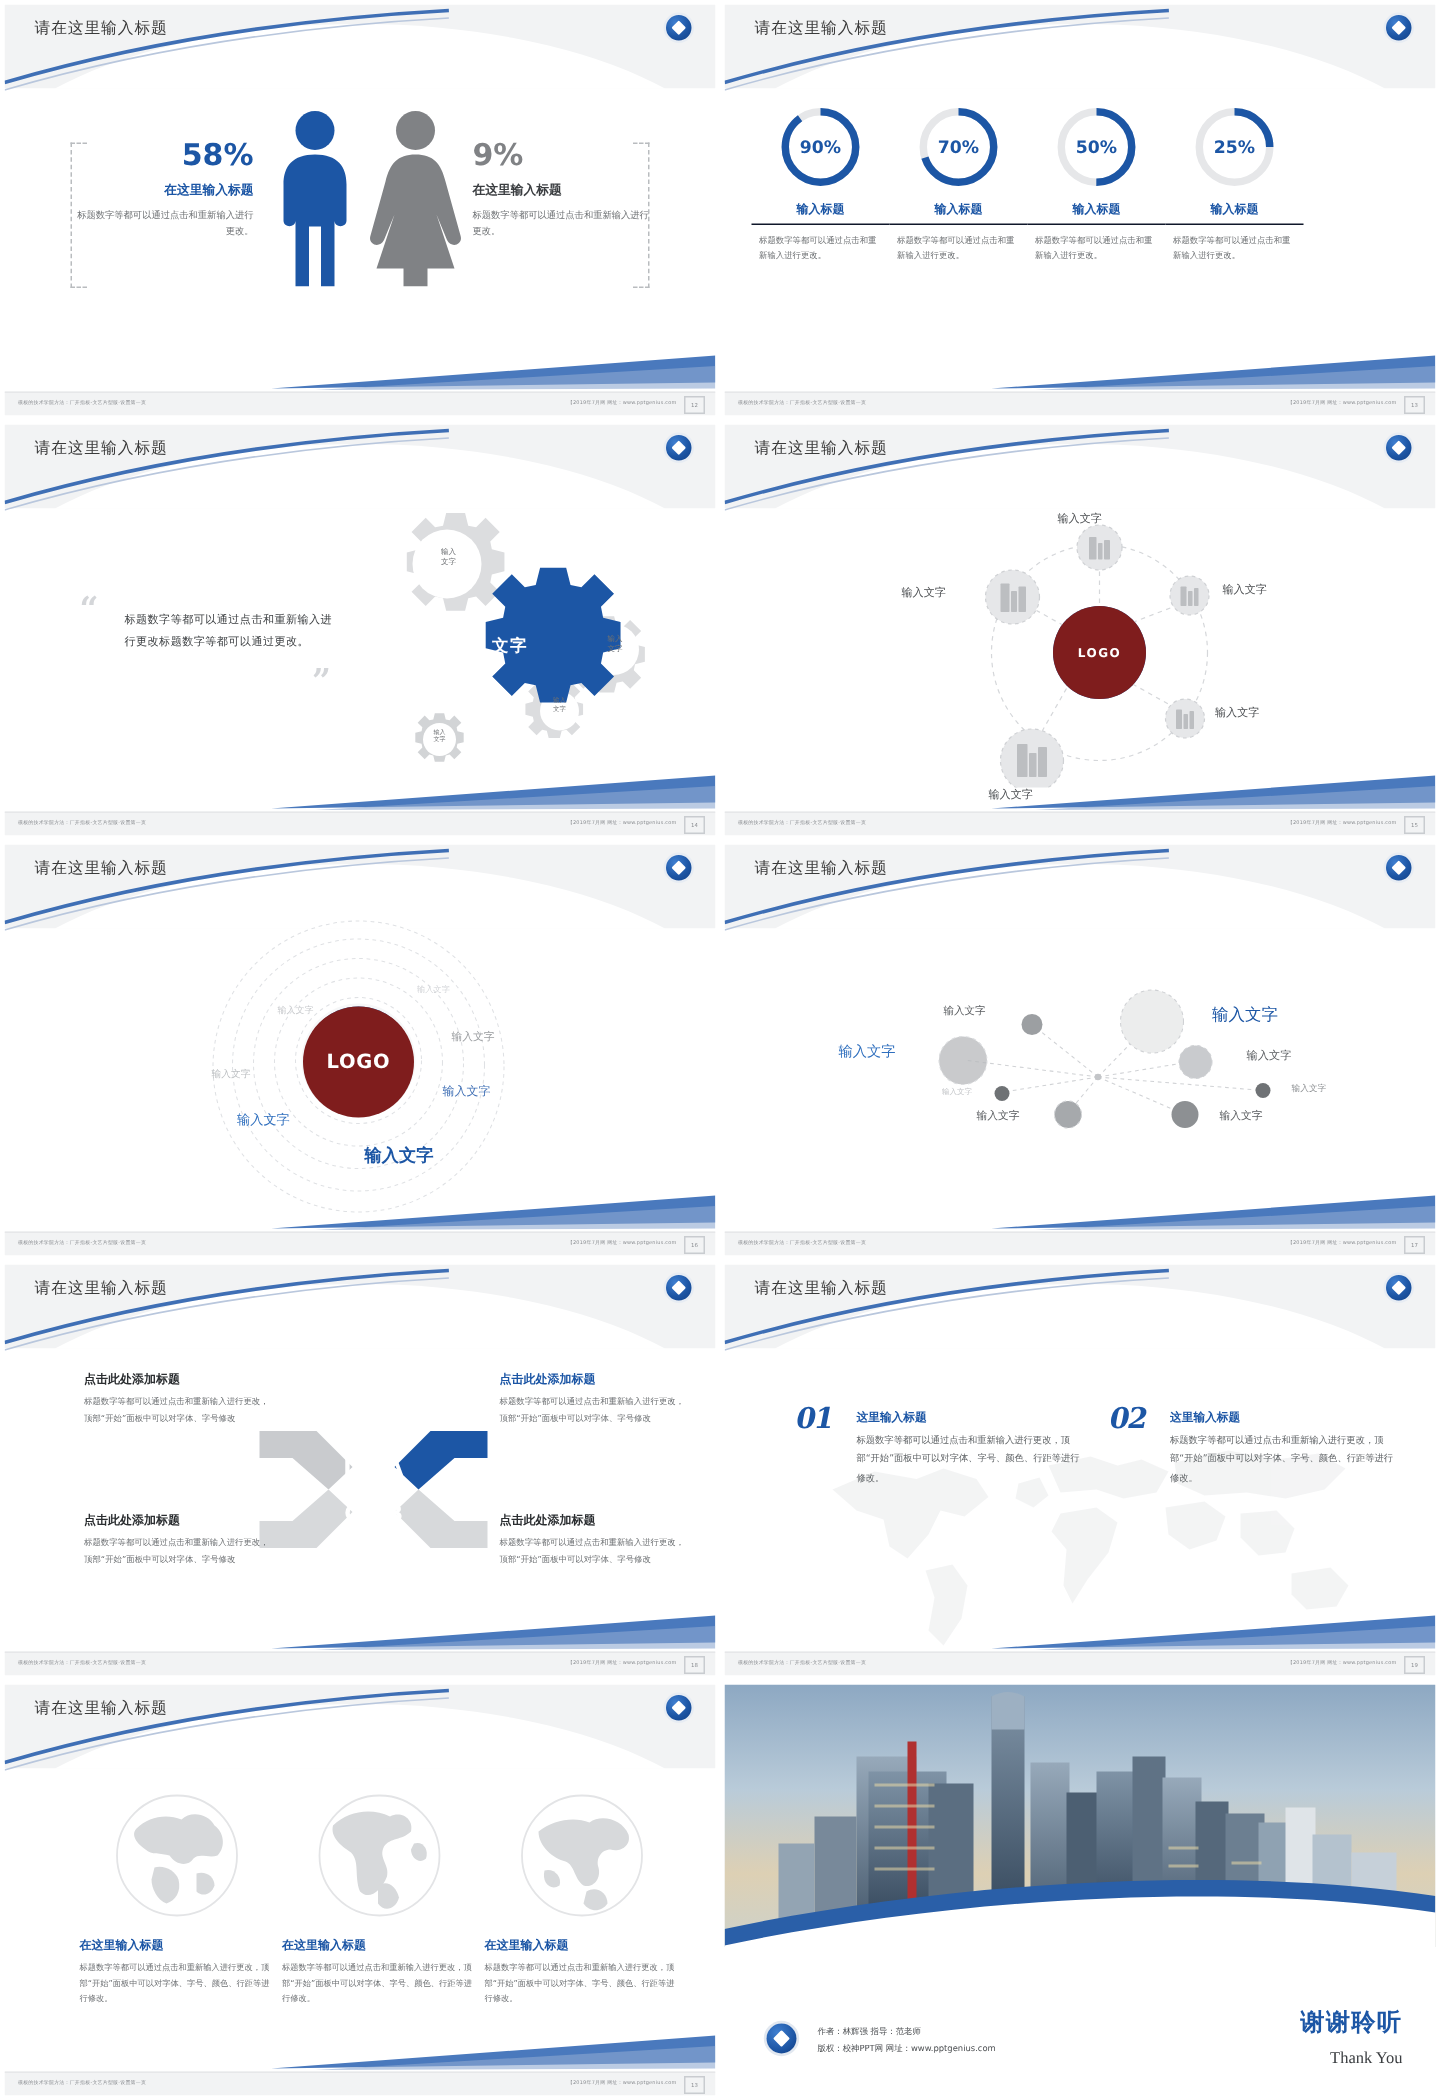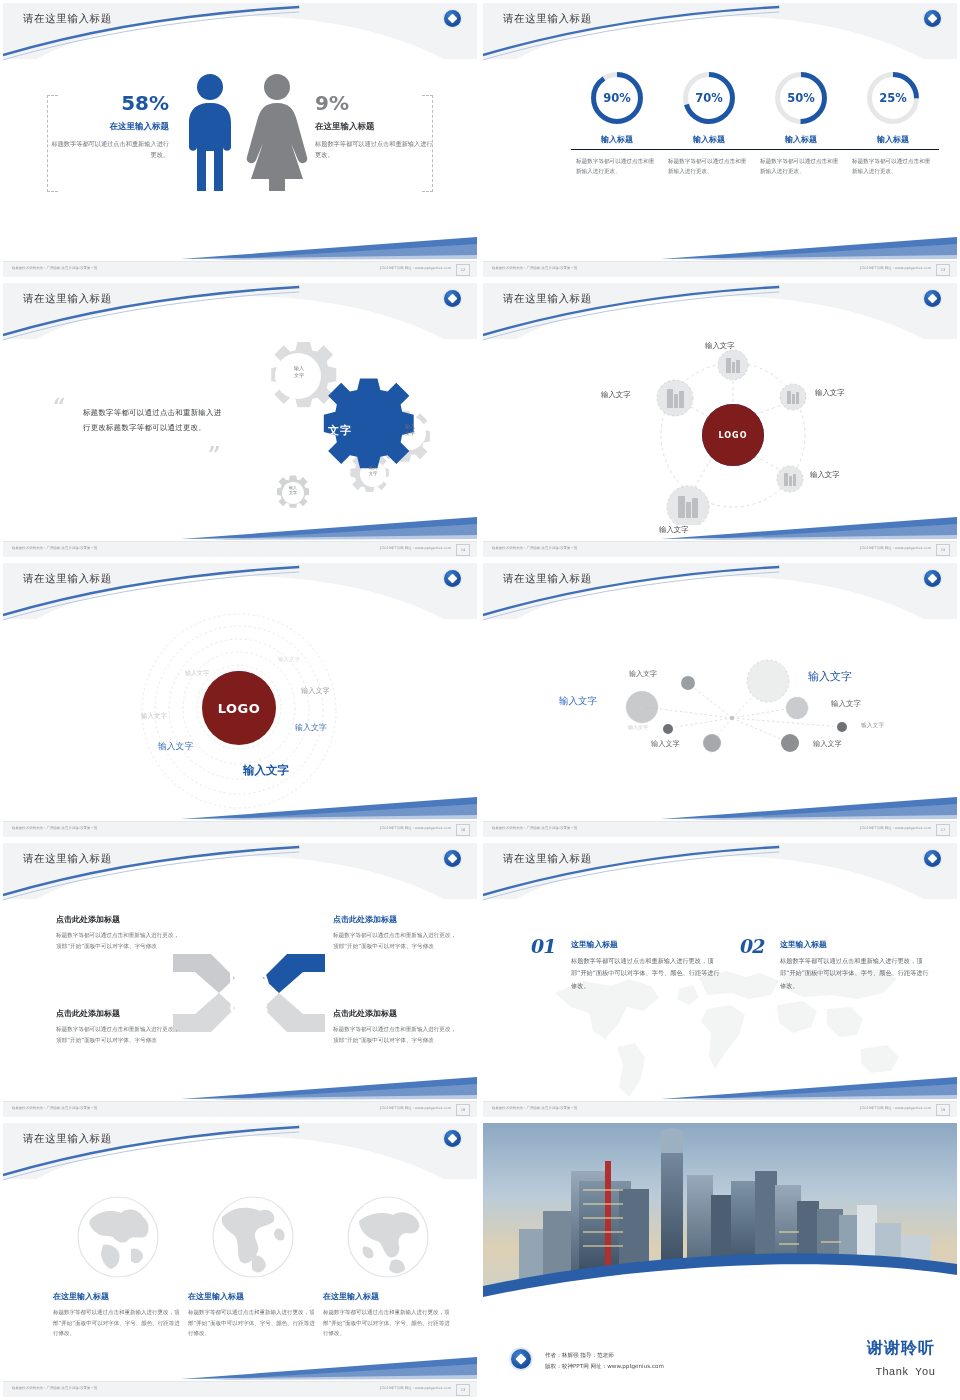--- a/index.html
+++ b/index.html
@@ -34,21 +34,21 @@
   .s1-wrap{position:absolute;left:0;top:62px;width:100%;height:165px;}
   .s1-left{position:absolute;left:48px;top:28px;width:118px;text-align:right;}
   .s1-right{position:absolute;left:312px;top:28px;width:118px;text-align:left;}
   .pct{font-size:20px;font-weight:bold;line-height:1;}
   .s1-sub{font-size:8.5px;font-weight:bold;margin-top:8px;}
   .s1-desc{font-size:6.2px;color:#6d7073;line-height:1.75;margin-top:6px;}
   .brk-l{position:absolute;left:44px;top:30px;width:10px;height:95px;border-left:1px dashed #b9bcbf;border-top:1px dashed #b9bcbf;border-bottom:1px dashed #b9bcbf;}
   .brk-r{position:absolute;right:44px;top:30px;width:10px;height:95px;border-right:1px dashed #b9bcbf;border-top:1px dashed #b9bcbf;border-bottom:1px dashed #b9bcbf;}
 
   
-  .donuts{position:absolute;left:0;top:66px;width:100%;display:flex;justify-content:flex-end;padding:0 18px;box-sizing:border-box;}
+  .donuts{position:absolute;left:0;top:66px;width:100%;display:flex;justify-content:flex-start;padding:0 18px;box-sizing:border-box;}
   .donut-col{width:92px;text-align:center;}
   .donut{position:relative;width:58px;height:58px;margin:0 auto;}
   .donut .val{position:absolute;inset:0;display:flex;align-items:center;justify-content:center;font-size:11.5px;font-weight:bold;color:#1c56a5;}
   .donut-title{margin-top:7px;font-size:8px;font-weight:bold;color:#1c56a5;padding-bottom:4px;border-bottom:1px solid #0f172a;}
   .donut-desc{margin-top:6px;font-size:5.6px;color:#6d7073;line-height:1.85;text-align:left;padding:0 5px;}
 
   
   .quote-block{position:absolute;left:50px;top:112px;width:145px;}
   .quote-mark{position:absolute;font-size:22px;color:#d4d6d9;font-weight:bold;line-height:1;font-family:"DejaVu Serif","Liberation Serif",serif;}
   .qm-a{left:50px;top:112px;}
@@ -85,21 +85,21 @@
   .s8p{margin-left:40px;margin-top:5px;font-size:6.2px;color:#5f6366;line-height:2.0;}
 
   
   .s9col{position:absolute;top:72px;width:130px;}
   .s9h{font-size:8px;font-weight:bold;color:#1c56a5;margin-top:8px;}
   .s9p{font-size:5.5px;color:#6d7073;line-height:1.95;margin-top:5px;}
 
   
   .s10photo{position:absolute;left:0;top:0;width:100%;height:175px;overflow:hidden;background:linear-gradient(180deg,#9fb7cf 0%,#c6d4de 45%,#d9cfbb 78%,#cdd3cf 100%);}
   .thank-cn{position:absolute;right:22px;bottom:38px;font-size:16px;font-weight:bold;color:#1c56a5;letter-spacing:1px;}
-  .thank-en{position:absolute;right:22px;bottom:19px;font-size:11px;color:#3b3e41;font-family:Liberation Mono, monospace;}
+  .thank-en{position:absolute;right:22px;bottom:19px;font-size:11px;color:#3b3e41;font-family:Liberation Serif, serif;}
   .author{position:absolute;left:62px;bottom:25px;font-size:5.6px;color:#4a4d50;line-height:2.0;}
   .authorlogo{position:absolute;left:28px;bottom:28px;width:20px;height:20px;border-radius:50%;
     background:radial-gradient(circle at 35% 30%,#3f7fd0 0%,#1d56a5 60%,#0e3a7d 100%);
     box-shadow:0 0 0 1.8px #e2e8f0;display:flex;align-items:center;justify-content:center;}
   .authorlogo i{width:8px;height:8px;background:#fff;transform:rotate(45deg);border-radius:1px;}
 </style>
 </head>
 <body>
 
 <div class="deck">

